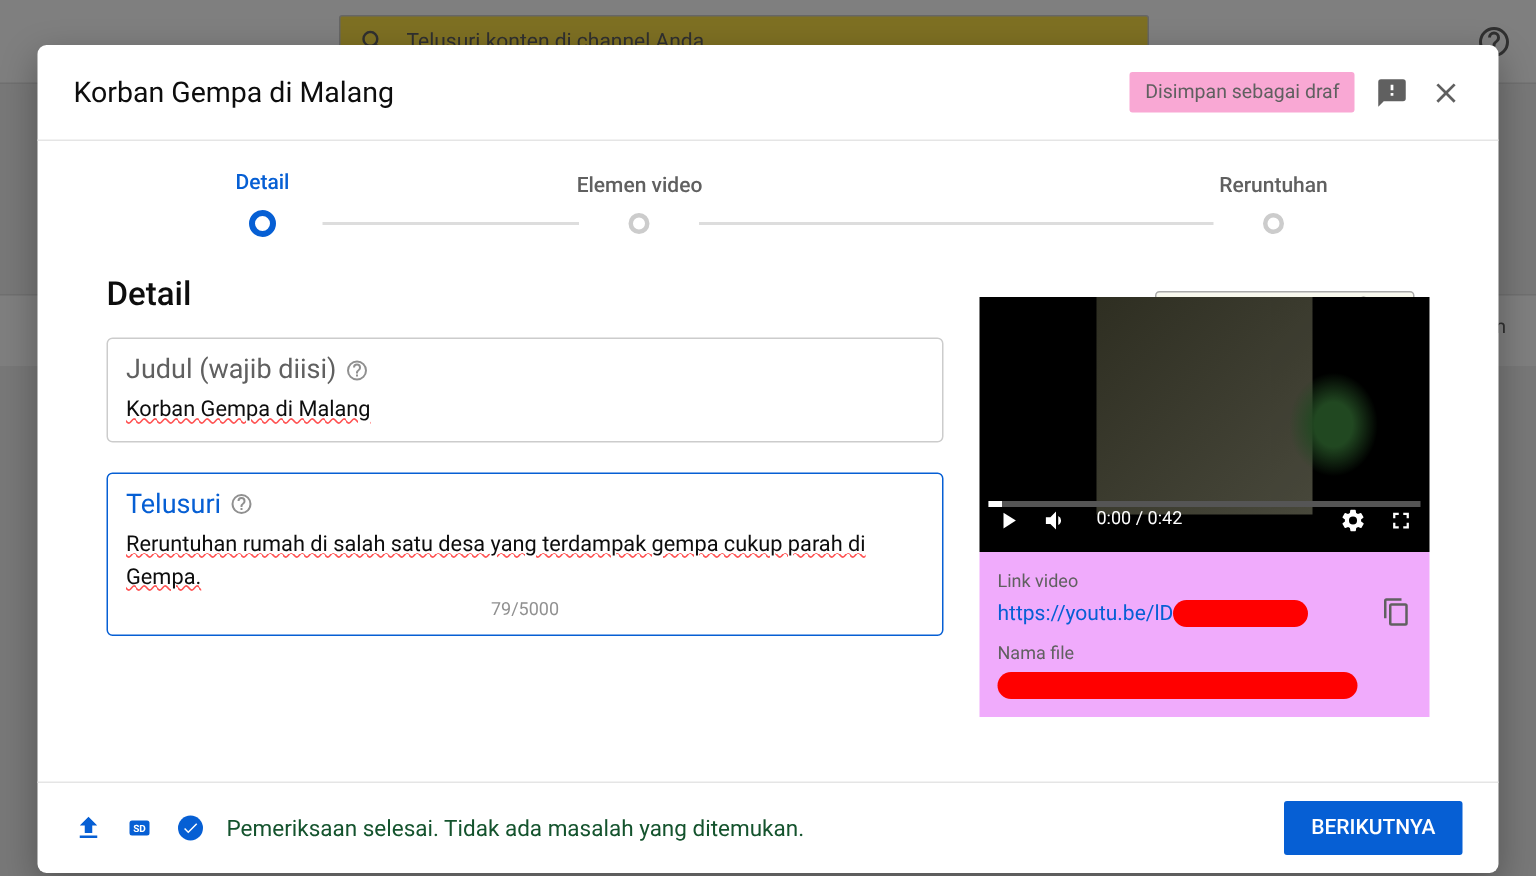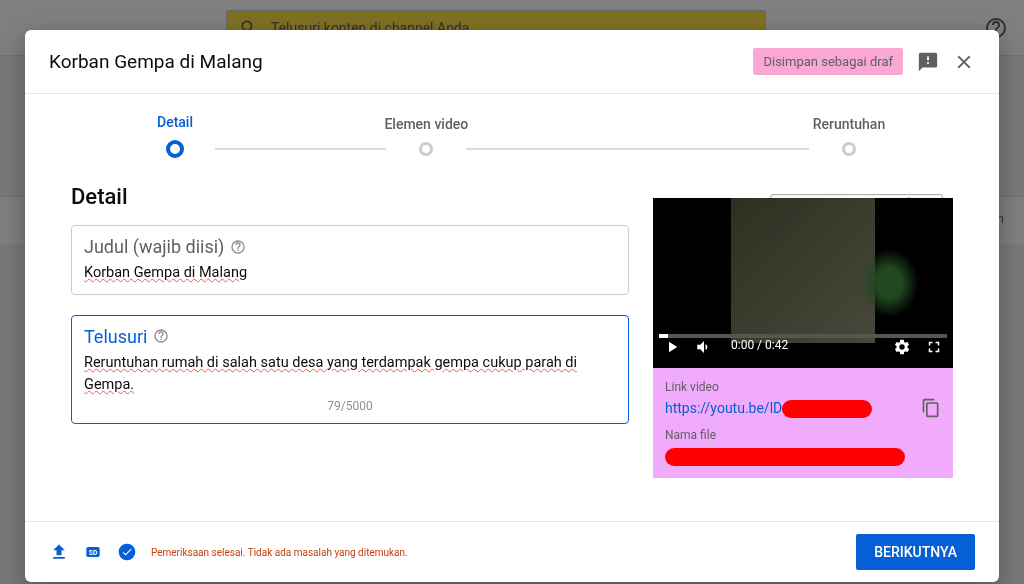--- a/index.html
+++ b/index.html
@@ -55,21 +55,21 @@
 .c-time{color:#fff;font-size:12px;margin-left:4px}
 .c-sp{flex:1}
 .meta{background:#f0abfc;padding:12px}
 .meta-label{font-size:12px;color:#606060;margin-bottom:4px}
 .meta-row{display:flex;align-items:center;justify-content:space-between}
 .meta-link{color:#065fd4;font-size:14px}
 .redact{display:inline-block;background:#ff0000;height:18px;border-radius:9px;vertical-align:middle}
 .copy-ic{fill:#606060;cursor:pointer}
 .m-footer{border-top:1px solid #e5e5e5;padding:12px 24px;display:flex;align-items:center;gap:14px}
 .f-ic{width:20px;height:20px;fill:#065fd4}
-.f-txt{font-size:10px;color:#c2410c}
+.f-txt{font-size:15px;color:#14532d}
 .f-sp{flex:1}
 .btn-next{background:#065fd4;color:#fff;border:none;padding:10px 18px;font-size:14px;font-weight:500;border-radius:2px;cursor:pointer}
 </style>
 </head>
 <body>
 
 <div class="bg-header">
   <div class="bg-search">
     <svg width="20" height="20" viewBox="0 0 24 24">
         <path d="M15.5 14h-.79l-.28-.27A6.471 6.471 0 0016 9.5 6.5 6.5 0 109.5 16c1.61 0 3.09-.59 4.23-1.57l.27.28v.79l5 4.99L20.49 19l-4.99-5zm-6 0C7.01 14 5 11.99 5 9.5S7.01 5 9.5 5 14 7.01 14 9.5 11.99 14 9.5 14z"></path>

